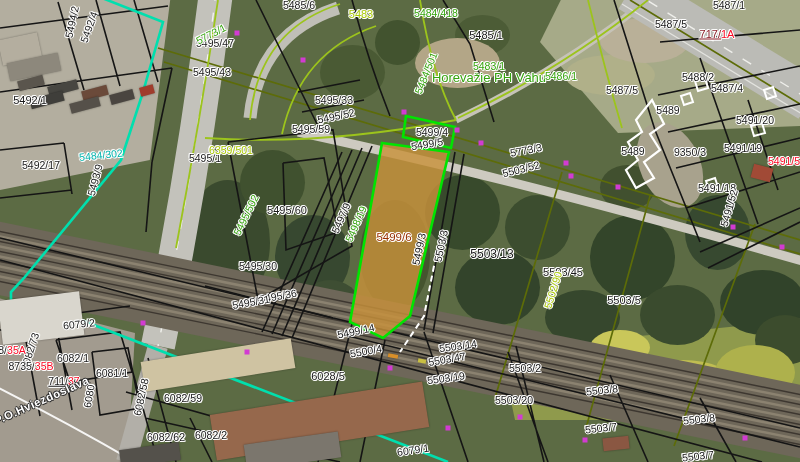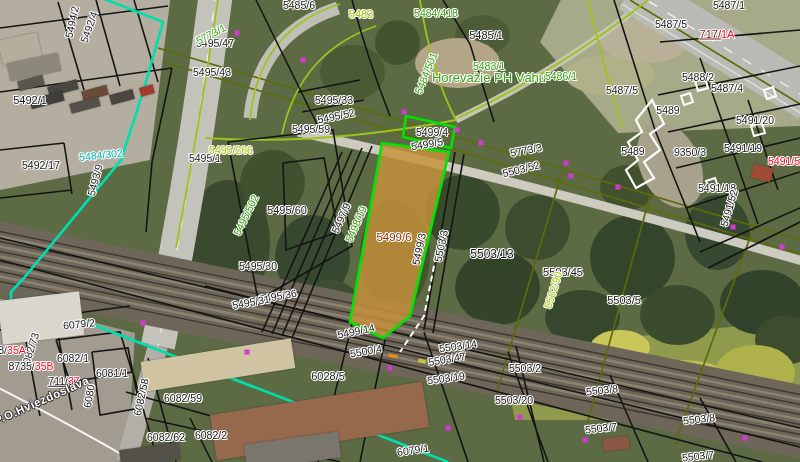--- a/index.html
+++ b/index.html
@@ -153,21 +153,21 @@
   <div class="layer" id="labels-layer">
       <span class="lbl" style="left: 72px; top: 22px; transform: translate(-50%, -50%) rotate(-78deg); color: rgb(25, 25, 25);">5494/2</span>
       <span class="lbl" style="left: 89px; top: 27px; transform: translate(-50%, -50%) rotate(-70deg); color: rgb(25, 25, 25);">5492/4</span>
       <span class="lbl" style="left: 30px; top: 100px; transform: translate(-50%, -50%) rotate(0deg); font-size: 11px; color: rgb(25, 25, 25);">5492/1</span>
       <span class="lbl" style="left: 41px; top: 165px; transform: translate(-50%, -50%) rotate(0deg); color: rgb(25, 25, 25);">5492/17</span>
       <span class="lbl" style="left: 101px; top: 155px; transform: translate(-50%, -50%) rotate(-6deg); color: rgb(0, 180, 173);">5484/302</span>
       <span class="lbl" style="left: 95px; top: 180px; transform: translate(-50%, -50%) rotate(-75deg); color: rgb(25, 25, 25);">5493/9</span>
       <span class="lbl" style="left: 215px; top: 43px; transform: translate(-50%, -50%) rotate(0deg); color: rgb(25, 25, 25);">5495/47</span>
       <span class="lbl" style="left: 212px; top: 72px; transform: translate(-50%, -50%) rotate(0deg); color: rgb(25, 25, 25);">5495/43</span>
       <span class="lbl" style="left: 205px; top: 158px; transform: translate(-50%, -50%) rotate(0deg); color: rgb(25, 25, 25);">5495/1</span>
-      <span class="lbl" style="left: 231px; top: 150px; transform: translate(-50%, -50%) rotate(0deg); color: rgb(169, 200, 4);">5495/266</span>
+      <span class="lbl" style="left: 231px; top: 150px; transform: translate(-50%, -50%) rotate(0deg); color: rgb(169, 200, 4);">6359/501</span>
       <span class="lbl" style="left: 246px; top: 215px; transform: translate(-50%, -50%) rotate(-64deg); color: rgb(53, 164, 14);">5495/502</span>
       <span class="lbl" style="left: 287px; top: 210px; transform: translate(-50%, -50%) rotate(0deg); font-size: 11px; color: rgb(25, 25, 25);">5495/60</span>
       <span class="lbl" style="left: 258px; top: 266px; transform: translate(-50%, -50%) rotate(0deg); color: rgb(25, 25, 25);">5495/30</span>
       <span class="lbl" style="left: 278px; top: 296px; transform: translate(-50%, -50%) rotate(-10deg); color: rgb(25, 25, 25);">5495/36</span>
       <span class="lbl" style="left: 251px; top: 302px; transform: translate(-50%, -50%) rotate(-10deg); color: rgb(25, 25, 25);">5495/31</span>
       <span class="lbl" style="left: 311px; top: 129px; transform: translate(-50%, -50%) rotate(0deg); color: rgb(25, 25, 25);">5495/59</span>
       <span class="lbl" style="left: 334px; top: 100px; transform: translate(-50%, -50%) rotate(0deg); color: rgb(25, 25, 25);">5495/33</span>
       <span class="lbl" style="left: 336px; top: 116px; transform: translate(-50%, -50%) rotate(-12deg); color: rgb(25, 25, 25);">5495/52</span>
       <span class="lbl" style="left: 299px; top: 5px; transform: translate(-50%, -50%) rotate(0deg); color: rgb(25, 25, 25);">5485/6</span>
       <span class="lbl" style="left: 361px; top: 14px; transform: translate(-50%, -50%) rotate(0deg); font-size: 11px; color: rgb(169, 200, 4);">5483</span>

